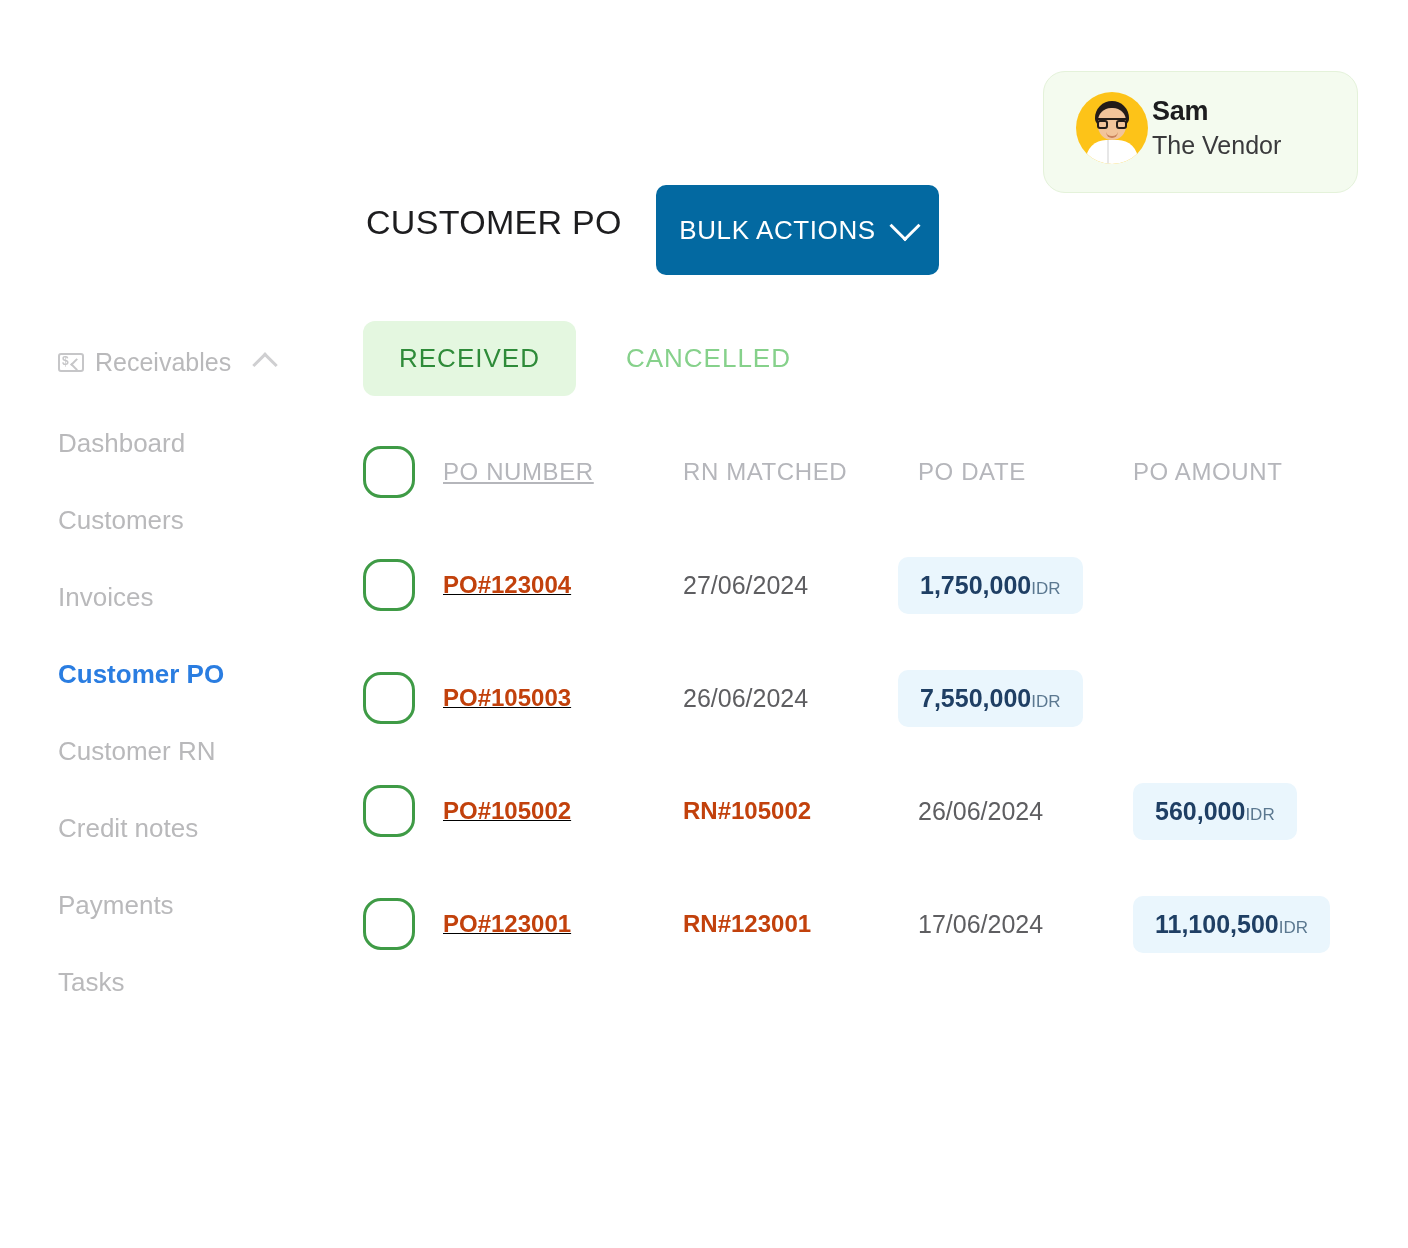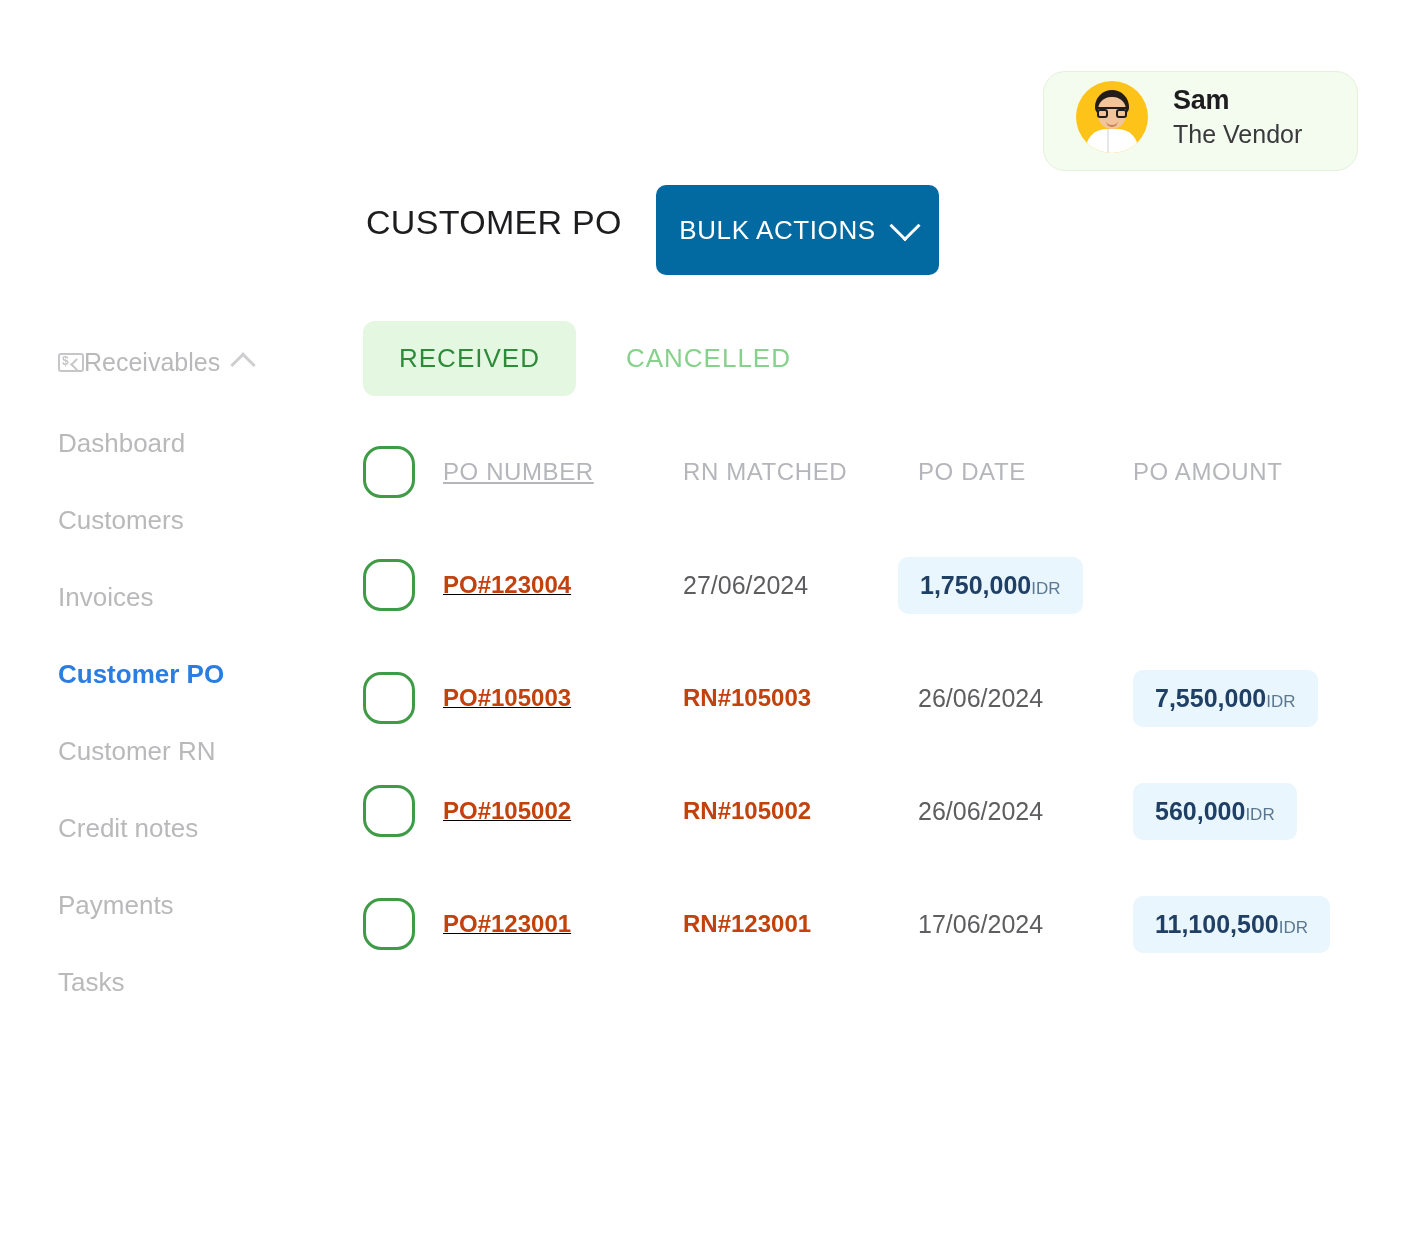--- a/index.html
+++ b/index.html
@@ -15,29 +15,29 @@
     -webkit-font-smoothing: antialiased;
     overflow: hidden;
   }
 
   
   .user-card {
     position: absolute;
     left: 1043px;
     top: 71px;
     width: 315px;
-    height: 100px;
+    height: 122px;
     box-sizing: border-box;
     background: #f4fbef;
     border: 1px solid #e4f2da;
     border-radius: 22px;
     display: flex;
     align-items: center;
     padding: 0 26px 8px 32px;
-    gap: 25px;
+    gap: 4px;
   }
   .avatar {
     width: 72px;
     height: 72px;
     border-radius: 50%;
     background: #fdc318;
     position: relative;
     overflow: hidden;
     flex: 0 0 auto;
   }
@@ -177,21 +177,21 @@
   
   .sidebar {
     position: absolute;
     left: 58px;
     top: 342px;
     width: 280px;
   }
   .side-group {
     display: flex;
     align-items: center;
-    gap: 0;
+    gap: 11px;
     height: 40px;
     cursor: pointer;
   }
   .recv-icon {
     width: 26px; height: 19px;
     border: 2.5px solid #c6c6c8;
     border-radius: 3px;
     position: relative;
     box-sizing: border-box;
     flex: 0 0 auto;
@@ -369,21 +369,20 @@
       <span class="amt-pill">
         <span class="amt-val">1,750,000</span>
         <span class="amt-cur">IDR</span>
       </span>
     </div>
   </div>
 
   <div class="trow">
     <div class="cb"></div>
     <div class="c-po"><span class="link">PO#105003</span></div>
-    <div class="c-rn"><span class="link">RN#105003</span></div>
     <div class="c-date"><span class="date">26/06/2024</span></div>
     <div class="c-amt">
       <span class="amt-pill">
         <span class="amt-val">7,550,000</span>
         <span class="amt-cur">IDR</span>
       </span>
     </div>
   </div>
 
   <div class="trow">

